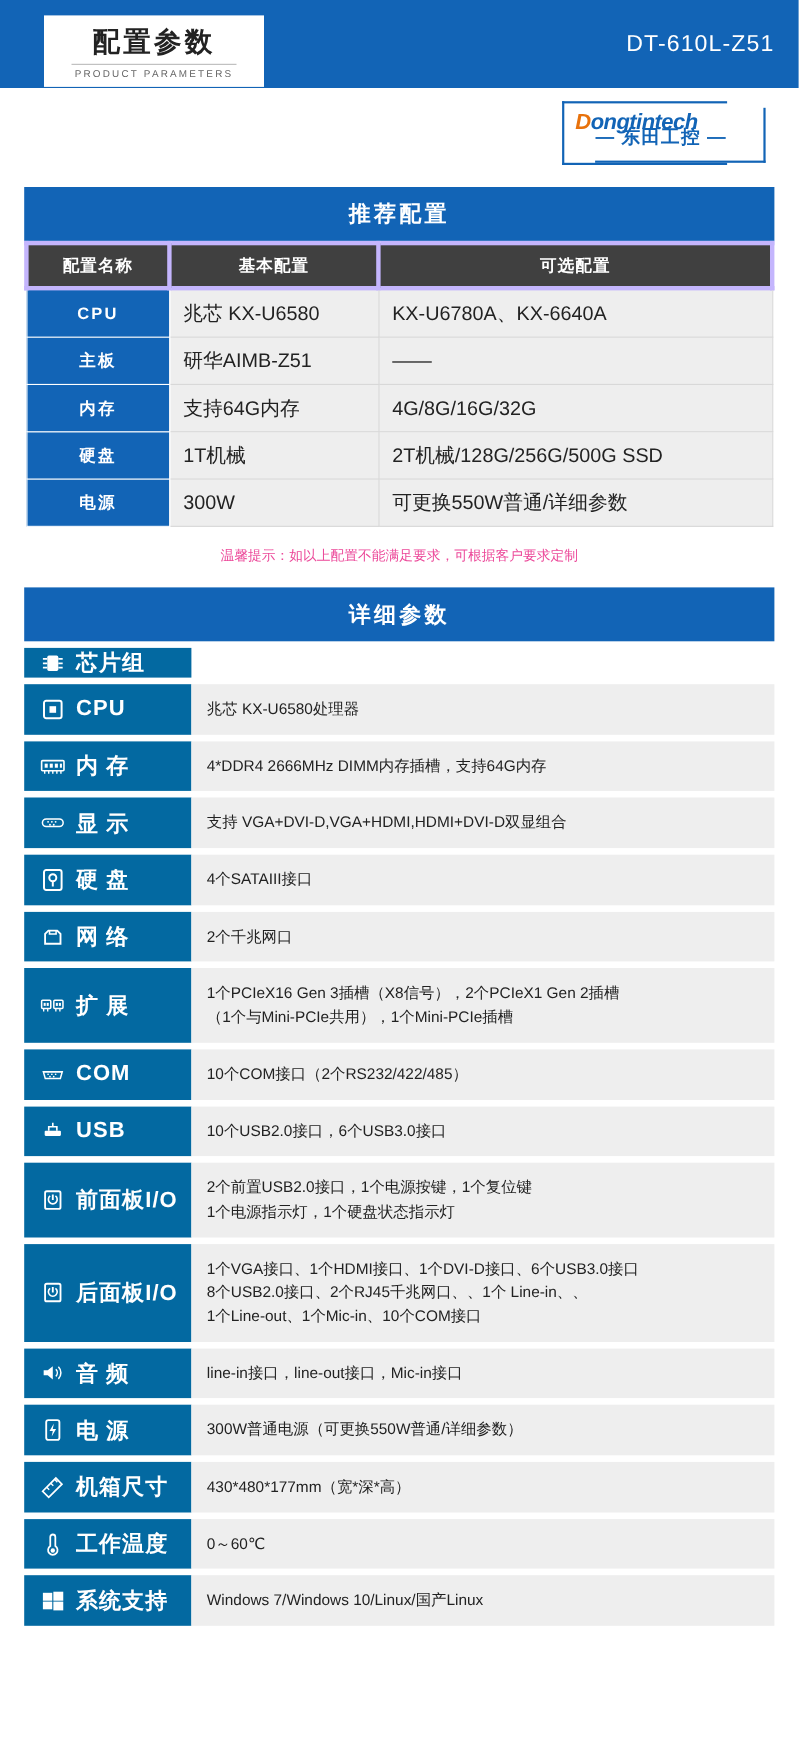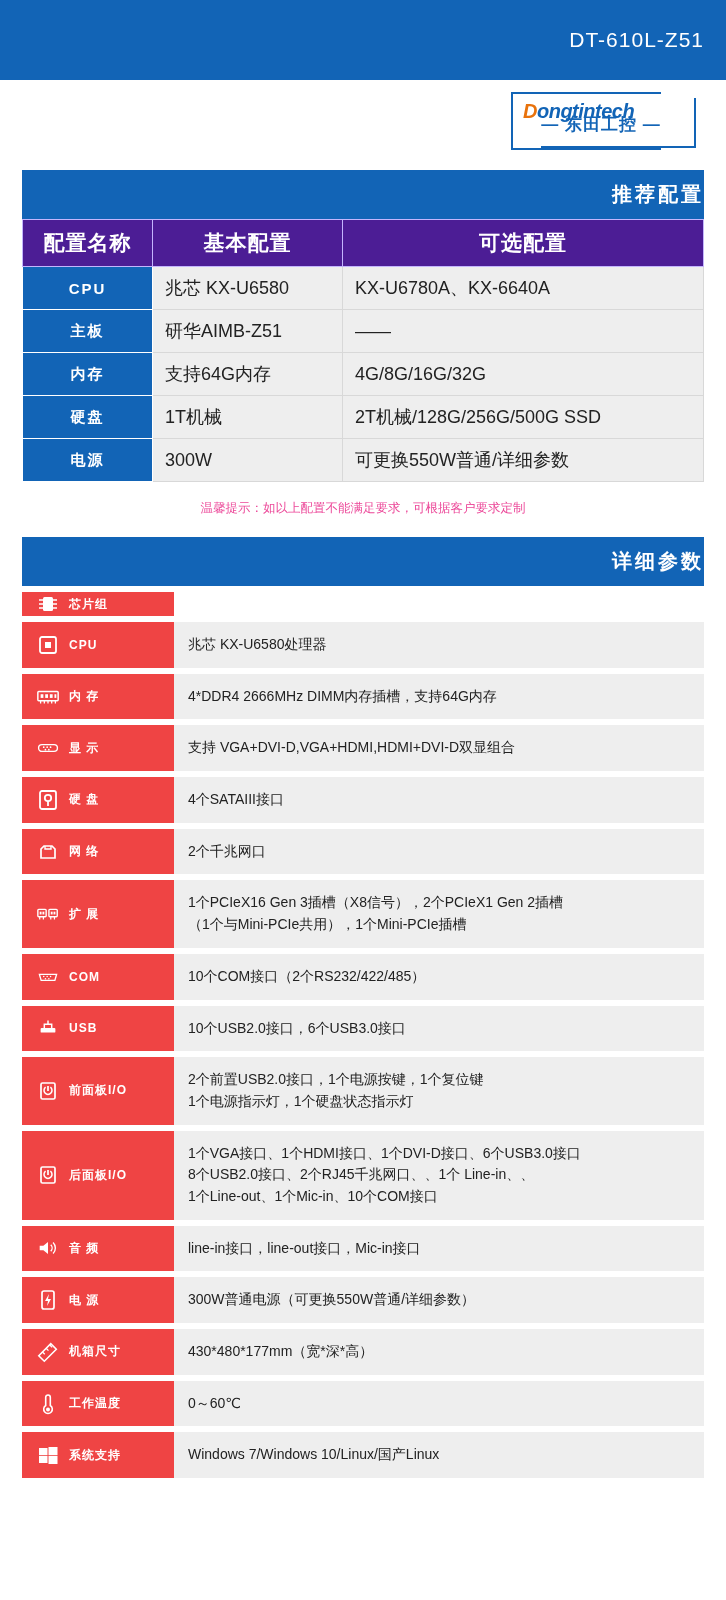--- a/index.html
+++ b/index.html
@@ -108,39 +108,39 @@
     letter-spacing: 1px;
   }
 
   
   .section-title {
     margin: 0 22px;
     background: #1264b6;
     color: #fff;
     font-size: 20px;
     font-weight: bold;
-    text-align: right;
+    text-align: center;
     letter-spacing: 3px;
     padding: 11px 0;
   }
 
   
   .rec-table {
     margin: 0 22px;
     border-collapse: collapse;
     width: calc(100% - 44px);
     table-layout: fixed;
   }
   .rec-table th {
-    background: #4c1d95;
+    background: #404040;
     color: #fff;
-    font-size: 21px;
+    font-size: 15px;
     font-weight: bold;
     padding: 9px 0;
-    border: 1px solid #c4b5fd;
+    border: 4px solid #c4b5fd;
     letter-spacing: 1px;
   }
   .rec-table td {
     border: 1px solid #d8d8d8;
     font-size: 18px;
     padding: 9px 12px;
     background: #eeeeee;
   }
   .rec-table td.label {
     background: #1264b6;
@@ -166,27 +166,27 @@
     margin: 0 22px;
   }
   .drow {
     display: flex;
     align-items: stretch;
     margin-top: 6px;
   }
   .dlabel {
     width: 152px;
     flex: 0 0 152px;
-    background: #ef4444;
+    background: #0369a1;
     color: #fff;
     display: flex;
     align-items: center;
     gap: 9px;
     padding: 0 8px 0 14px;
-    font-size: 12px;
+    font-size: 20px;
     font-weight: bold;
     letter-spacing: 1px;
     text-align: center;
   }
   .dlabel .ic {
     flex: 0 0 auto;
     width: 24px;
     height: 24px;
     display: flex;
     align-items: center;
@@ -204,20 +204,25 @@
     min-height: 44px;
   }
   .dval span { display: block; white-space: pre-line; }
 </style>
 </head>
 <body>
 
 <div class="page">
 
   <div class="header">
+    <div class="header-badge">
+      <div class="cn">配置参数</div>
+      <div class="divider"></div>
+      <div class="en">PRODUCT PARAMETERS</div>
+    </div>
     <div class="header-model">DT-610L-Z51</div>
   </div>
 
   <div class="logo-area">
     <div class="logo-box">
       <div class="logo-frame"></div>
       <div class="logo-frame2"></div>
       <div class="logo-name"><span class="hl">D</span><span>ongtintech</span></div>
       <div class="logo-cn">— 东田工控 —</div>
     </div>

